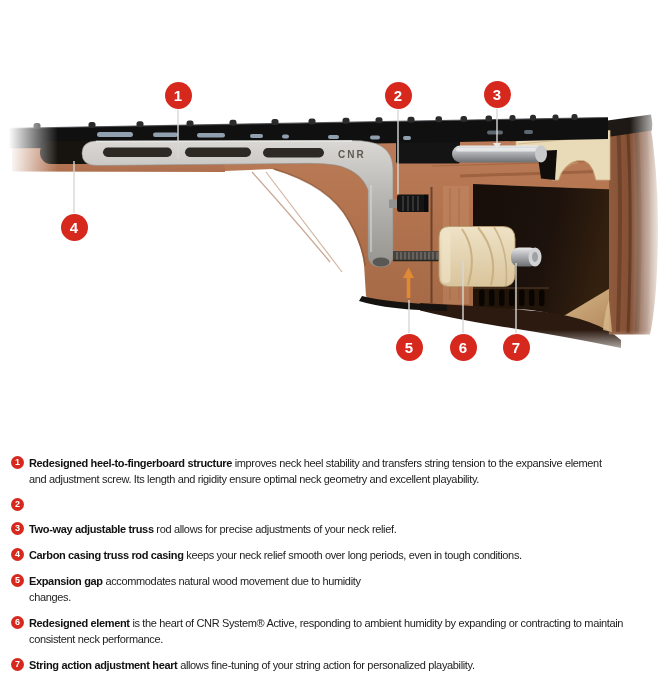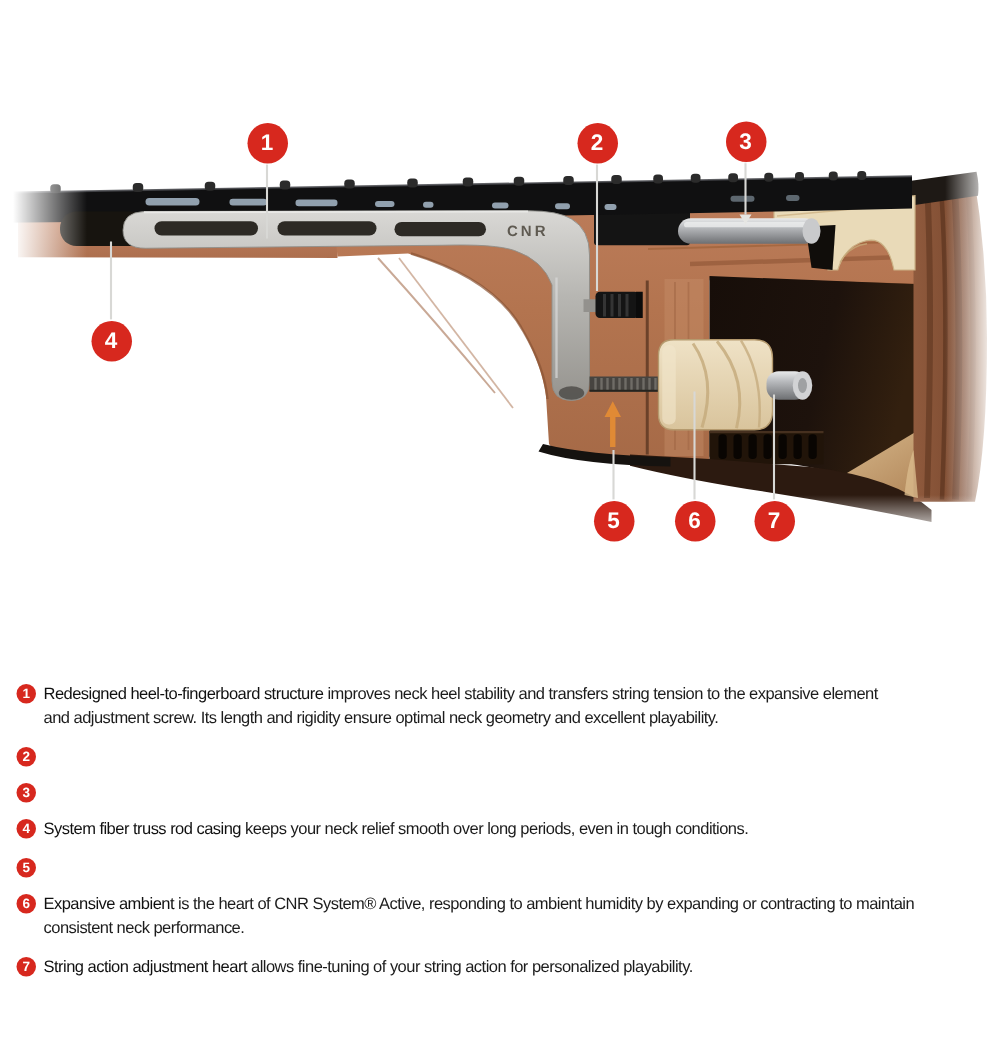--- a/index.html
+++ b/index.html
@@ -14,21 +14,21 @@
     box-shadow:0 0 0 1px rgba(255,255,255,.6);
     user-select:none;
   }
   .legend{position:absolute;left:11px;top:455px;width:655px;}
   .lrow{display:flex;align-items:flex-start;margin-bottom:10px;}
   .lnum{flex:0 0 13px;width:13px;height:13px;border-radius:50%;
     background:#d7281e;color:#fff;font-size:9px;font-weight:bold;
     line-height:13px;text-align:center;margin-right:5px;margin-top:1px;}
   .ltext{font-size:11px;line-height:16px;letter-spacing:-0.35px;
     color:#1c1c1c;white-space:pre-wrap;max-width:640px;}
-  .ltext strong{font-weight:normal;color:#111;}
+  .ltext strong{font-weight:bold;color:#111;}
 </style>
 </head>
 <body>
 
 <div class="stage">
 
 <svg width="672" height="450" viewBox="0 0 672 450">
   <defs>
     <linearGradient id="mah" x1="0" y1="0" x2="0" y2="1">
       <stop offset="0" stop-color="#c28262"></stop>
@@ -285,30 +285,33 @@
     <div class="lrow">
       <span class="lnum">1</span>
       <div class="ltext"><strong>Redesigned heel-to-fingerboard structure</strong> improves neck heel stability and transfers string tension to the expansive element
 and adjustment screw. Its length and rigidity ensure optimal neck geometry and excellent playability.</div>
     </div>
     <div class="lrow">
       <span class="lnum">2</span>
     </div>
     <div class="lrow">
       <span class="lnum">3</span>
+      <div class="ltext"><strong>Two-way adjustable truss</strong> rod allows for precise adjustments of your neck relief.</div>
     </div>
     <div class="lrow">
       <span class="lnum">4</span>
-      <div class="ltext"><strong>System fiber truss rod casing</strong> keeps your neck relief smooth over long periods, even in tough conditions.</div>
+      <div class="ltext"><strong>Carbon casing truss rod casing</strong> keeps your neck relief smooth over long periods, even in tough conditions.</div>
     </div>
     <div class="lrow">
       <span class="lnum">5</span>
+      <div class="ltext"><strong>Expansion gap</strong> accommodates natural wood movement due to humidity
+changes.</div>
     </div>
     <div class="lrow">
       <span class="lnum">6</span>
-      <div class="ltext"><strong>Expansive ambient</strong> is the heart of CNR System® Active, responding to ambient humidity by expanding or contracting to maintain
+      <div class="ltext"><strong>Redesigned element</strong> is the heart of CNR System® Active, responding to ambient humidity by expanding or contracting to maintain
 consistent neck performance.</div>
     </div>
     <div class="lrow">
       <span class="lnum">7</span>
       <div class="ltext"><strong>String action adjustment heart</strong> allows fine-tuning of your string action for personalized playability.</div>
     </div>
   </div>
 
 </body></html>

